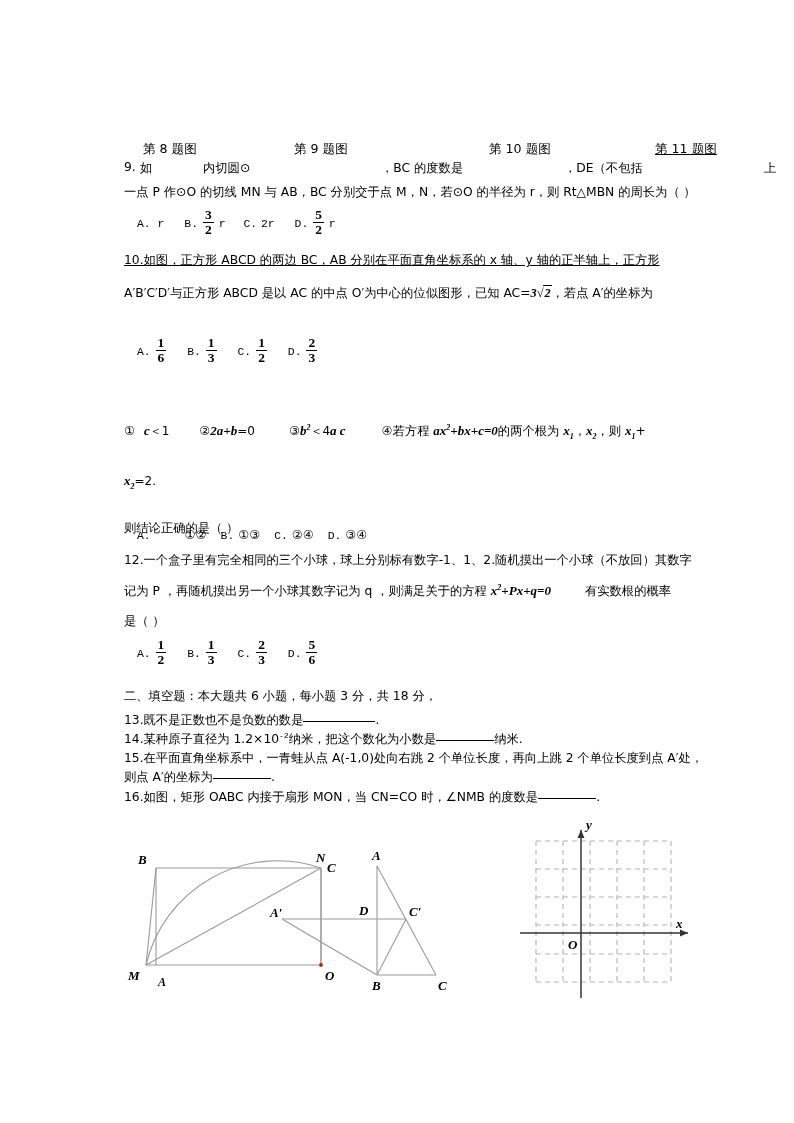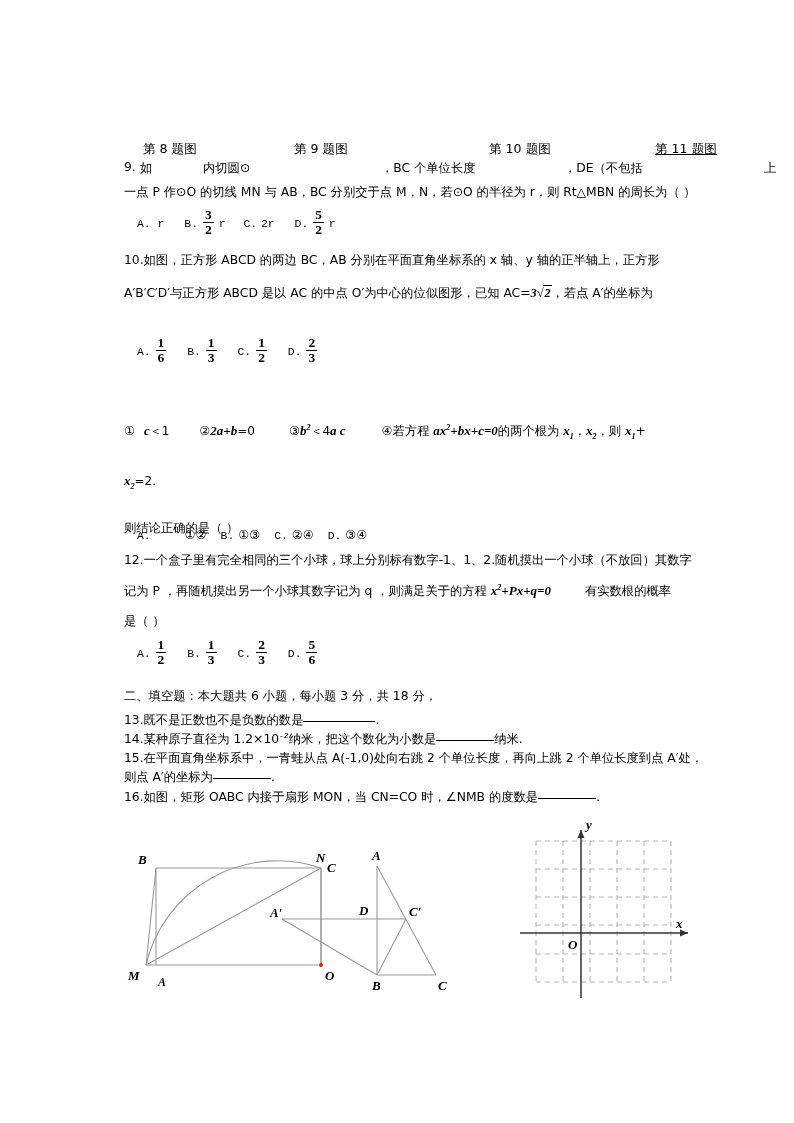--- a/index.html
+++ b/index.html
@@ -146,21 +146,21 @@
   <div class="caption-row">
     <div class="caption" style="left:107px;">第 8 题图</div>
     <div class="caption" style="left:258px;">第 9 题图</div>
     <div class="caption" style="left:453px;">第 10 题图</div>
     <div class="caption" style="left:619px;text-decoration:underline;">第 11 题图</div>
   </div>
 
   <div class="q" style="left:88px; top:160px;">9.</div>
   <div class="frag" style="left:104px; top:160px;">如</div>
   <div class="frag" style="left:167px; top:160px;">内切圆⊙</div>
-  <div class="frag" style="left:345px; top:160px;">，BC 个单位长度</div>
+  <div class="frag" style="left:345px; top:160px;">，BC 的度数是</div>
   <div class="frag" style="left:528px; top:160px;">，DE（不包括</div>
   <div class="frag" style="left:728px; top:160px;">上</div>
 
   <div class="q" style="left:88px; top:184px;">一点 P 作⊙O 的切线 MN 与 AB，BC 分别交于点 M，N，若⊙O 的半径为 r，则 Rt△MBN 的周长为（    ）</div>
 
   <div class="q" style="left:101px; top:208px;">
     <span class="lat">A.</span>
     <span class="lat" style="margin-left:3px;">r</span>
     <span class="lat" style="margin-left:16px;">B.</span>
     <span class="frac">
@@ -171,21 +171,21 @@
     <span class="lat" style="margin-left:14px;">C.</span>
     <span class="lat">2r</span>
     <span class="lat" style="margin-left:16px;">D.</span>
     <span class="frac">
       <span class="num">5</span>
       <span class="den">2</span>
     </span>
     <span class="lat">r</span>
   </div>
 
-  <div class="q" style="left:88px; top:252px;">10.如图，正方形 ABCD 的两边 BC，AB 分别在平面直角坐标系的 x 轴、y 轴的正半轴上，正方形</div>
+  <div class="q" style="left:88px; top:252px;text-decoration:underline;">10.如图，正方形 ABCD 的两边 BC，AB 分别在平面直角坐标系的 x 轴、y 轴的正半轴上，正方形</div>
 
   <div class="q" style="left:88px; top:285px;">
     <span>A′B′C′D′与正方形 ABCD 是以 AC 的中点 O′为中心的位似图形，已知 AC=</span><span class="rad"><span class="bold" style="font-style:italic;">3</span>√<span class="bar">2</span></span><span>，若点 A′的坐标为</span>
   </div>
 
 
   <div class="q" style="left:101px; top:336px;">
     <span class="lat">A.</span>
     <span class="frac">
       <span class="num">1</span>

